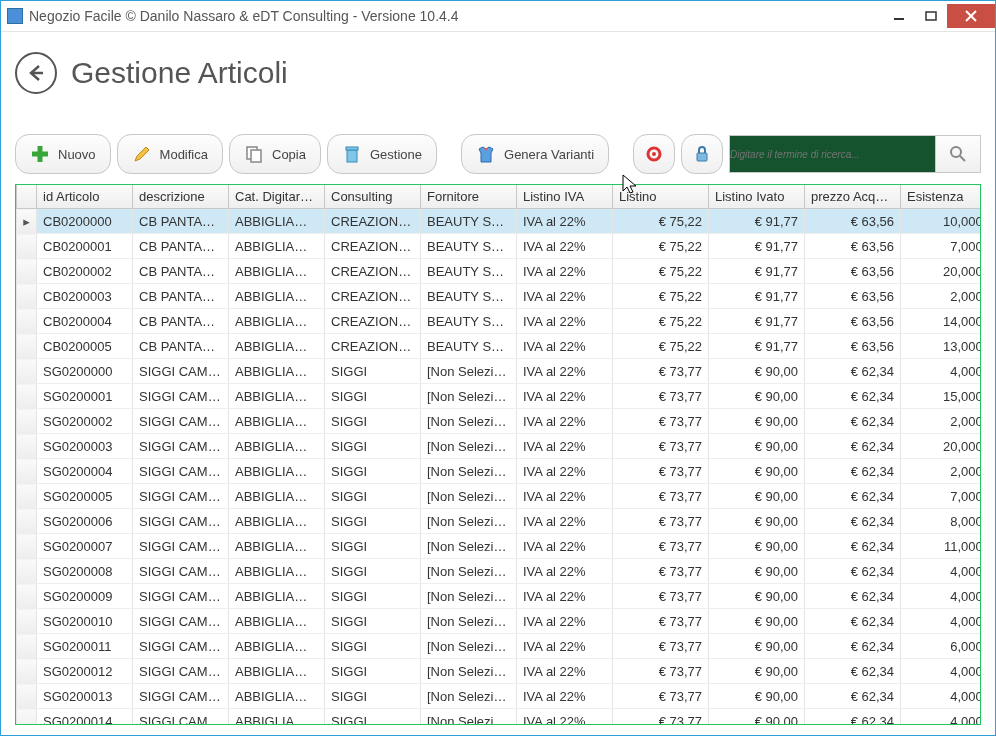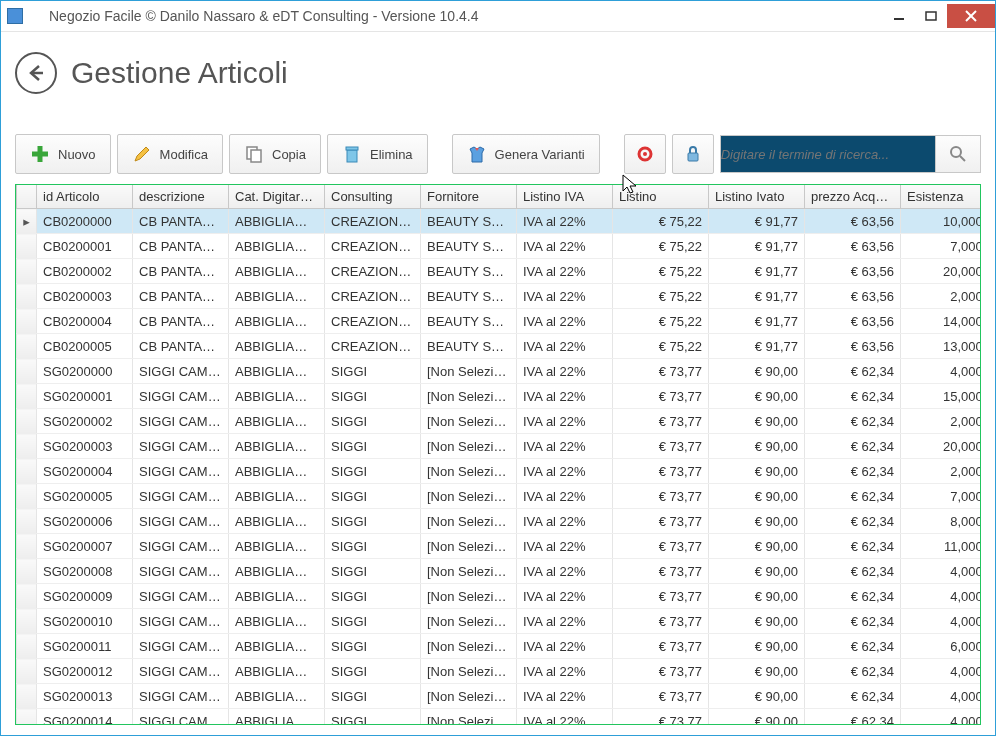--- a/index.html
+++ b/index.html
@@ -1,34 +1,34 @@
 <!DOCTYPE html>
 <html><head>
 <meta charset="utf-8">
 <style>
   html,body{margin:0;padding:0;font-family:"Segoe UI",Tahoma,sans-serif;font-size:13px;color:#333;background:#fff;}
   .window{width:996px;height:736px;border:1px solid #2e9fd8;box-sizing:border-box;display:flex;flex-direction:column;background:#fff;}
   .titlebar{height:30px;background:#fff;display:flex;align-items:center;justify-content:space-between;border-bottom:1px solid #e5e5e5;}
   .titlebar-left{display:flex;align-items:center;gap:6px;padding-left:6px;}
   .app-icon{width:16px;height:16px;background:#4a90d9;border:1px solid #2e6ea5;box-sizing:border-box;}
-  .title-text{font-size:14px;color:#555;margin-left:20px;}
+  .title-text{font-size:14px;color:#555;}
   .titlebar-btns{display:flex;}
   .tb-btn{width:32px;height:24px;display:flex;align-items:center;justify-content:center;font-size:14px;color:#333;}
   .tb-btn.close{background:#c94f44;color:#fff;width:48px;height:24px;}
   .content{flex:1;padding:20px 14px 10px 14px;display:flex;flex-direction:column;overflow:hidden;}
   .header-row{display:flex;align-items:center;gap:14px;margin-bottom:40px;}
   .back-btn{width:38px;height:38px;border:2px solid #555;border-radius:50%;display:flex;align-items:center;justify-content:center;font-size:22px;color:#555;cursor:pointer;}
   .page-title{font-size:30px;font-weight:300;color:#555;}
   .toolbar{display:flex;align-items:center;gap:6px;margin-bottom:10px;}
-  .btn{height:38px;border:1px solid #c8c8c8;background:linear-gradient(#fdfdfd,#f0f0f0);display:flex;align-items:center;gap:8px;padding:0 14px;border-radius:2px;cursor:pointer;color:#444;}
+  .btn{height:38px;border:1px solid #c8c8c8;background:linear-gradient(#fdfdfd,#f0f0f0);display:flex;align-items:center;gap:8px;padding:0 14px;border-radius:14px;cursor:pointer;color:#444;}
   .btn.icon-only{width:40px;padding:0;justify-content:center;}
   .btn .ico{width:20px;height:20px;display:flex;align-items:center;justify-content:center;}
   .sep{width:12px;}
   .search-box{flex:1;display:flex;height:38px;}
-  .search-input{flex:1;border:1px solid #c8c8c8;border-right:none;padding:0 0;font-style:italic;color:#999;font-size:13px;background:#0c4a6e;}
+  .search-input{flex:1;border:1px solid #c8c8c8;border-right:none;padding:0 0;font-style:italic;color:#999;font-size:10px;background:#14532d;}
   .search-btn{width:44px;border:1px solid #c8c8c8;background:linear-gradient(#fdfdfd,#f0f0f0);display:flex;align-items:center;justify-content:center;cursor:pointer;}
   .grid-wrap{flex:1;border:1px solid #22c55e;overflow:hidden;display:flex;flex-direction:column;}
   .grid{width:100%;border-collapse:collapse;table-layout:fixed;}
   .grid th{background:linear-gradient(#fafafa,#eee);border:1px solid #c8c8c8;border-top:none;font-weight:400;text-align:left;padding:4px 6px;font-size:13px;color:#333;white-space:nowrap;overflow:hidden;text-overflow:ellipsis;}
   .grid td{border-left:1px solid #e5e5e5;border-right:1px solid #e5e5e5;border-bottom:1px solid #eee;padding:2px 6px;font-size:13px;white-space:nowrap;overflow:hidden;text-overflow:ellipsis;height:20px;}
   .grid tbody tr:first-child{background:#cfe8f6;}
   .rowhead{width:18px;background:linear-gradient(#fafafa,#eee);border-right:1px solid #c8c8c8;text-align:center;font-size:10px;color:#555;}
   .num{text-align:right;}
   svg{display:block;}
   .cursor{position:absolute;left:620px;top:172px;pointer-events:none;}
@@ -100,21 +100,21 @@
           </span>
         <span>Copia</span>
       </div>
       <div class="btn">
         <span class="ico">
             <svg width="20" height="20">
               <rect x="5" y="6" width="10" height="12" fill="#7fc6e8" stroke="#3a8ab8" stroke-width="1"></rect>
               <rect x="4" y="3" width="12" height="3" fill="#7fc6e8" stroke="#3a8ab8" stroke-width="1"></rect>
             </svg>
           </span>
-        <span>Elimina</span>
+        <span>Gestione</span>
       </div>
       <div class="sep"></div>
       <div class="btn">
         <span class="ico">
             <svg width="20" height="20">
               <path d="M3 5 L7 3 L10 5 L13 3 L17 5 L15 9 L15 18 L5 18 L5 9 Z" fill="#5aa0e0" stroke="#2c6aa8"></path>
               <path d="M8 4 L12 4 L10 7 Z" fill="#e05a5a"></path>
             </svg>
           </span>
         <span>Genera Varianti</span>

